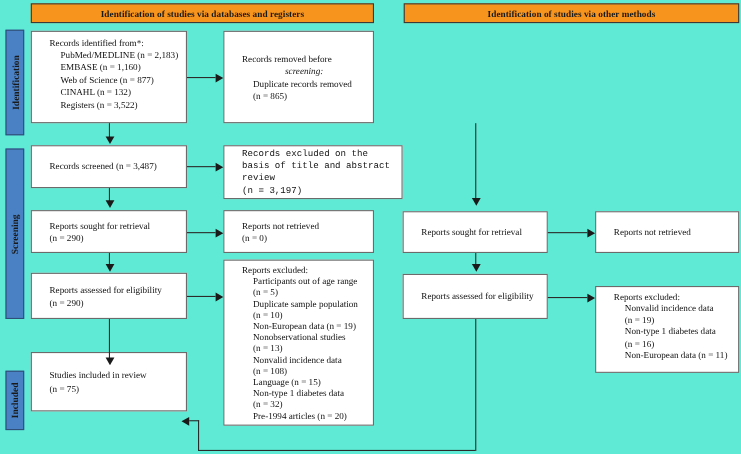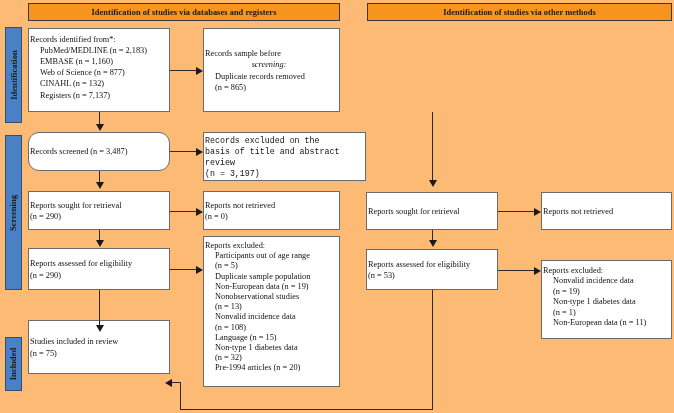--- a/index.html
+++ b/index.html
@@ -4,21 +4,21 @@
 <style>
   html, body {
     margin: 0;
     padding: 0;
     background: #ffffff;
   }
   #canvas {
     position: relative;
     width: 674px;
     height: 413px;
-    background: #fdba74;
+    background: #5eead4;
     font-family: "Liberation Serif", "DejaVu Serif", serif;
     overflow: hidden;
   }
   .hdr {
     position: absolute;
     background: #F7941D;
     border: 1px solid #3a3a3a;
     box-sizing: border-box;
     display: flex;
     align-items: center;
@@ -43,21 +43,21 @@
     white-space: nowrap;
     font-size: 8.6px;
     font-weight: bold;
     color: #1a1a1a;
   }
   .box {
     position: absolute;
     background: #ffffff;
     border: 1px solid #6b6b6b;
     box-sizing: border-box;
-    padding: 5px 6px 4px 1px;
+    padding: 5px 6px 4px 16px;
     font-size: 8.3px;
     line-height: 1.34;
     color: #111111;
     overflow: hidden;
   }
   .box.vcenter {
     display: flex;
     flex-direction: column;
     justify-content: center;
   }
@@ -115,31 +115,31 @@
   <div class="stage" style="left:5px; top:337px; width:17px; height:54px;">
     <span>Included</span>
   </div>
 
   <div class="box" style="left:28px; top:28px; width:142px; height:84px;">
     <div>Records identified from*:</div>
     <div class="ind">PubMed/MEDLINE (n = 2,183)</div>
     <div class="ind">EMBASE (n = 1,160)</div>
     <div class="ind">Web of Science (n = 877)</div>
     <div class="ind">CINAHL (n = 132)</div>
-    <div class="ind">Registers (n = 7,137)</div>
+    <div class="ind">Registers (n = 3,522)</div>
   </div>
 
   <div class="box vcenter" style="left:203px; top:28px; width:137px; height:84px;">
-    <div>Records sample before</div>
+    <div>Records removed before</div>
     <div class="ital">screening:</div>
     <div class="ind">Duplicate records removed</div>
     <div class="ind">(n = 865)</div>
   </div>
 
-  <div class="box vcenter" style="left:28px; top:132px; width:142px; height:39px;border-radius:11px;">
+  <div class="box vcenter" style="left:28px; top:132px; width:142px; height:39px;">
     <div>Records screened (n = 3,487)</div>
   </div>
 
   <div class="box vcenter" style="left:203px; top:132px; width:163px; height:49px;font-family:Liberation Mono, monospace;">
     <div>Records excluded on the</div>
     <div>basis of title and abstract review</div>
     <div>(n = 3,197)</div>
   </div>
 
   <div class="box vcenter" style="left:28px; top:191px; width:142px; height:39px;">
@@ -155,20 +155,21 @@
   <div class="box vcenter" style="left:28px; top:248px; width:142px; height:42px;">
     <div>Reports assessed for eligibility</div>
     <div>(n = 290)</div>
   </div>
 
   <div class="box" style="left:203px; top:236px; width:137px; height:151px; padding-top:4px; line-height:1.23;">
     <div>Reports excluded:</div>
     <div class="ind">Participants out of age range</div>
     <div class="ind">(n = 5)</div>
     <div class="ind">Duplicate sample population</div>
+    <div class="ind">(n = 10)</div>
     <div class="ind">Non-European data (n = 19)</div>
     <div class="ind">Nonobservational studies</div>
     <div class="ind">(n = 13)</div>
     <div class="ind">Nonvalid incidence data</div>
     <div class="ind">(n = 108)</div>
     <div class="ind">Language (n = 15)</div>
     <div class="ind">Non-type 1 diabetes data</div>
     <div class="ind">(n = 32)</div>
     <div class="ind">Pre-1994 articles (n = 20)</div>
   </div>
@@ -182,29 +183,28 @@
   <div class="box vcenter" style="left:366px; top:192px; width:132px; height:38px;">
     <div>Reports sought for retrieval</div>
   </div>
 
   <div class="box vcenter" style="left:541px; top:192px; width:131px; height:38px;">
     <div>Reports not retrieved</div>
   </div>
 
   <div class="box vcenter" style="left:366px; top:249px; width:132px; height:41px;">
     <div>Reports assessed for eligibility</div>
-    <div>(n = 53)</div>
   </div>
 
   <div class="box" style="left:541px; top:260px; width:131px; height:79px; line-height:1.26;">
     <div>Reports excluded:</div>
     <div class="ind">Nonvalid incidence data</div>
     <div class="ind">(n = 19)</div>
     <div class="ind">Non-type 1 diabetes data</div>
-    <div class="ind">(n = 1)</div>
+    <div class="ind">(n = 16)</div>
     <div class="ind">Non-European data (n = 11)</div>
   </div>
 
   <div class="ln lnh" style="left:170px; top:70px; width:26px; height:1px;"></div>
   <div class="arrowhead ar-right" style="left:196px; top:66.5px;"></div>
 
   <div class="ln lnv" style="left:99px; top:112px; width:1px; height:13px;"></div>
   <div class="arrowhead ar-down" style="left:95.5px; top:124px;"></div>
 
   <div class="ln lnh" style="left:170px; top:151px; width:26px; height:1px;"></div>

